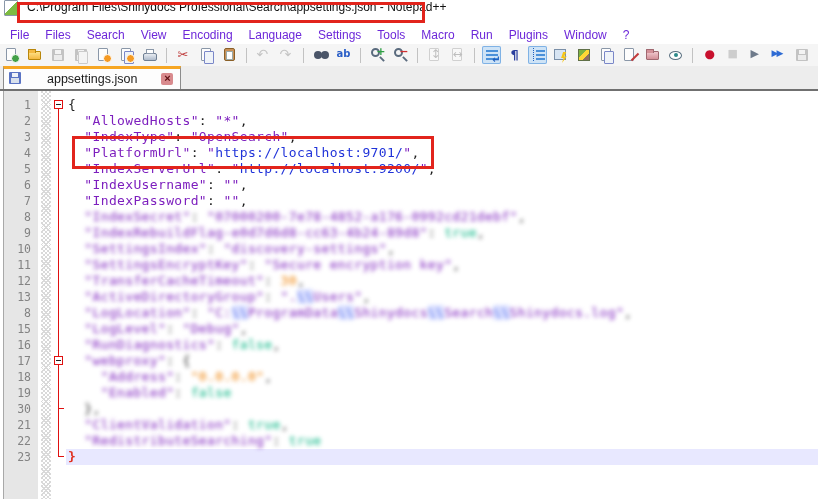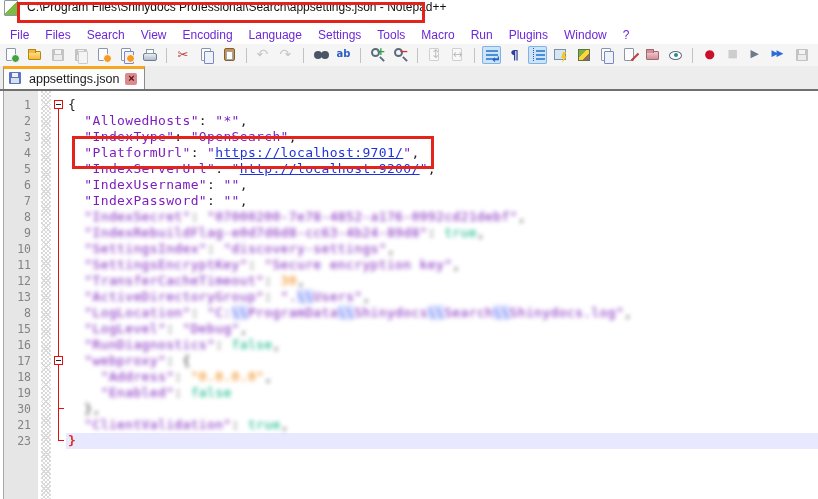--- a/index.html
+++ b/index.html
@@ -75,21 +75,21 @@
   .p-pupil{width:4px;height:4px;border-radius:50%;background:#2E8B8B;left:6px;top:6px}
   .i-record::after{content:"\25CF";font-size:12px;color:#C8102E;left:3px;top:0}
   .i-stop::after{content:"\25A0";font-size:11px;color:#8A8F98;left:3px;top:0}
   .i-play::after{content:"\25B6";font-size:11px;color:#6E7A8A;left:3px;top:0}
   .i-playmulti::after{content:"\25B6\25B6";font-size:9px;letter-spacing:-2px;color:#2E6BD4;left:1px;top:1px}
 
   
   .tabbar{height:25px;background:#EDEDED;border-bottom:2px solid #707070;
     display:flex;align-items:flex-end;padding-left:3px}
   .tab{height:23px;background:#FDFDFD;border:1px solid #8C8C8C;border-bottom:none;
-    border-top:3px solid var(--tabaccent);display:flex;align-items:center;gap:6px;
+    border-top:3px solid var(--tabaccent);display:flex;align-items:center;gap:24px;
     padding:0 7px 0 5px;font-size:12.5px;color:#1a1a1a}
   .tab .p-floppy{position:relative;left:0;top:0;flex:none}
   .tabclose{width:12px;height:12px;border-radius:2px;background:#D98B8E;color:#5C0E12;
     font-size:11px;font-weight:bold;line-height:11px;text-align:center;flex:none}
 
   
   .editor{position:relative;height:408px;background:#fff;margin-left:3px;
     border-left:1px solid #A8A8A8;overflow:hidden}
   .editor::before{content:"";position:absolute;left:0;top:0;bottom:0;width:34px;background:#E6E6E6}
   .editor::after{content:"";position:absolute;left:37px;top:0;bottom:0;width:10px;
@@ -109,21 +109,21 @@
   .f-end::after{content:"";position:absolute;left:7px;top:7px;width:6px;height:1px;background:var(--fold)}
   .f-tick::after{content:"";position:absolute;left:8px;top:7px;width:5px;height:1px;background:var(--fold)}
   .fbox{position:absolute;left:3px;top:3px;width:9px;height:9px;background:#fff;
     border:1px solid var(--fold);z-index:2}
   .fbox::after{content:"";position:absolute;left:1px;top:3px;width:5px;height:1px;background:#222}
   .code{flex:1;white-space:pre;padding-left:2px;
     font:13px/16px "DejaVu Sans Mono",monospace;letter-spacing:.35px}
   .caret-row .code{background:var(--caretline)}
   .blur{filter:blur(2.3px)}
   .c-s{color:var(--key)} .c-p{color:#1c1c1c}
-  .c-u{color:var(--url);text-decoration:underline}
+  .c-u{color:var(--url);}
   .c-n{color:var(--num)} .c-b{color:var(--bool)}
   .c-e{color:#4B63E8;background:rgba(120,140,255,.28);border-radius:2px}
   .c-r{color:var(--brace);font-weight:bold}
 
   
   .ann{position:absolute;border:3px solid var(--annotation);z-index:9;pointer-events:none}
   .ann1{left:17px;top:2px;width:408px;height:21px}
   .ann2{left:72px;top:136px;width:362px;height:33px}
 </style>
 </head>
@@ -473,20 +473,27 @@
           <span class="fold f-tick"></span>
           <div class="code blur"><span class="c-p">  </span><span class="c-p">},</span></div>
         </div>
         <div class="row">
           <span class="lnum">21</span>
           <span class="mgap"></span>
           <span class="bmark"></span>
           <span class="fold f-line"></span>
           <div class="code blur"><span class="c-p">  </span><span class="c-s">"ClientValidation"</span><span class="c-p">: </span><span class="c-b">true</span><span class="c-p">,</span></div>
         </div>
+        <div class="row">
+          <span class="lnum">22</span>
+          <span class="mgap"></span>
+          <span class="bmark"></span>
+          <span class="fold f-line"></span>
+          <div class="code blur"><span class="c-p">  </span><span class="c-s">"RedistributeSearching"</span><span class="c-p">: </span><span class="c-b">true</span></div>
+        </div>
         <div class="row caret-row">
           <span class="lnum">23</span>
           <span class="mgap"></span>
           <span class="bmark"></span>
           <span class="fold f-end"></span>
           <div class="code"><span class="c-r">}</span></div>
         </div>
       </div>
   </div>
 

